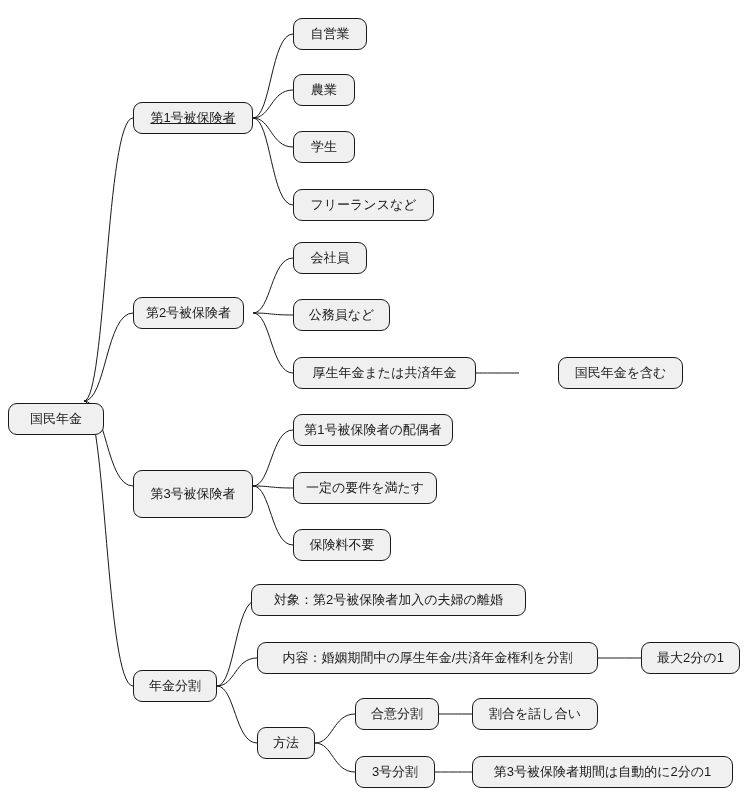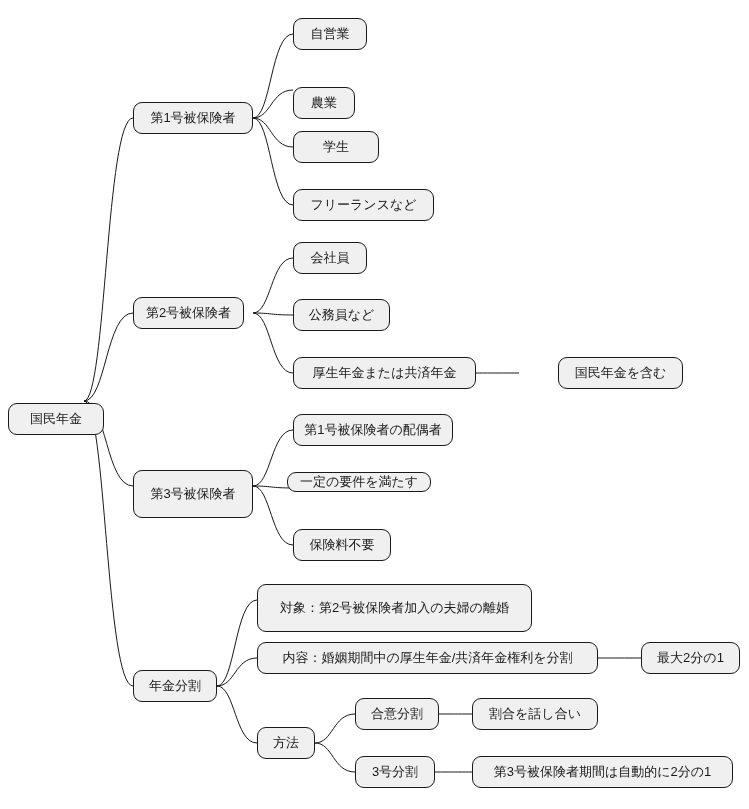--- a/index.html
+++ b/index.html
@@ -68,30 +68,30 @@
       <path d="M 217 686 C 235 686, 235 743, 257 743" fill="none" stroke="#1a1a1a" stroke-width="1"></path>
       <path d="M 315 743 C 333 743, 333 714, 355 714" fill="none" stroke="#1a1a1a" stroke-width="1"></path>
       <path d="M 439 714 C 453.85 714, 453.85 714, 472 714" fill="none" stroke="#1a1a1a" stroke-width="1"></path>
       <path d="M 315 743 C 333 743, 333 772, 355 772" fill="none" stroke="#1a1a1a" stroke-width="1"></path>
       <path d="M 435 772 C 451.65 772, 451.65 772, 472 772" fill="none" stroke="#1a1a1a" stroke-width="1"></path>
     </svg>
   <div id="node-layer">
       <div class="node" style="left: 8px; top: 403px; width: 96px; height: 32px;">
         <span>国民年金</span>
       </div>
-      <div class="node" style="left: 133px; top: 102px; width: 120px; height: 32px;">
+      <div class="node" style="left: 133px; top: 102px; width: 120px; height: 32px; text-decoration: underline;">
         <span>第1号被保険者</span>
       </div>
       <div class="node" style="left: 293px; top: 18px; width: 74px; height: 32px;">
         <span>自営業</span>
       </div>
-      <div class="node" style="left: 293px; top: 87px; width: 62px; height: 32px;">
+      <div class="node" style="left: 293px; top: 74px; width: 62px; height: 32px;">
         <span>農業</span>
       </div>
-      <div class="node" style="left: 293px; top: 131px; width: 86px; height: 32px;">
+      <div class="node" style="left: 293px; top: 131px; width: 62px; height: 32px;">
         <span>学生</span>
       </div>
       <div class="node" style="left: 293px; top: 189px; width: 141px; height: 32px;">
         <span>フリーランスなど</span>
       </div>
       <div class="node" style="left: 133px; top: 297px; width: 111px; height: 32px;">
         <span>第2号被保険者</span>
       </div>
       <div class="node" style="left: 293px; top: 242px; width: 74px; height: 32px;">
         <span>会社員</span>
@@ -104,30 +104,30 @@
       </div>
       <div class="node" style="left: 519px; top: 357px; width: 125px; height: 32px; margin-left: 39px;">
         <span>国民年金を含む</span>
       </div>
       <div class="node" style="left: 133px; top: 470px; width: 120px; height: 48px;">
         <span>第3号被保険者</span>
       </div>
       <div class="node" style="left: 293px; top: 414px; width: 160px; height: 32px;">
         <span>第1号被保険者の配偶者</span>
       </div>
-      <div class="node" style="left: 287px; top: 472px; width: 144px; height: 20px;">
+      <div class="node" style="left: 293px; top: 472px; width: 144px; height: 32px;">
         <span>一定の要件を満たす</span>
       </div>
       <div class="node" style="left: 293px; top: 529px; width: 98px; height: 32px;">
         <span>保険料不要</span>
       </div>
       <div class="node" style="left: 133px; top: 670px; width: 84px; height: 32px;">
         <span>年金分割</span>
       </div>
-      <div class="node" style="left: 257px; top: 584px; width: 275px; height: 48px;">
+      <div class="node" style="left: 251px; top: 584px; width: 275px; height: 32px;">
         <span>対象：第2号被保険者加入の夫婦の離婚</span>
       </div>
       <div class="node" style="left: 257px; top: 642px; width: 341px; height: 32px;">
         <span>内容：婚姻期間中の厚生年金/共済年金権利を分割</span>
       </div>
       <div class="node" style="left: 641px; top: 642px; width: 99px; height: 32px;">
         <span>最大2分の1</span>
       </div>
       <div class="node" style="left: 257px; top: 727px; width: 58px; height: 32px;">
         <span>方法</span>

